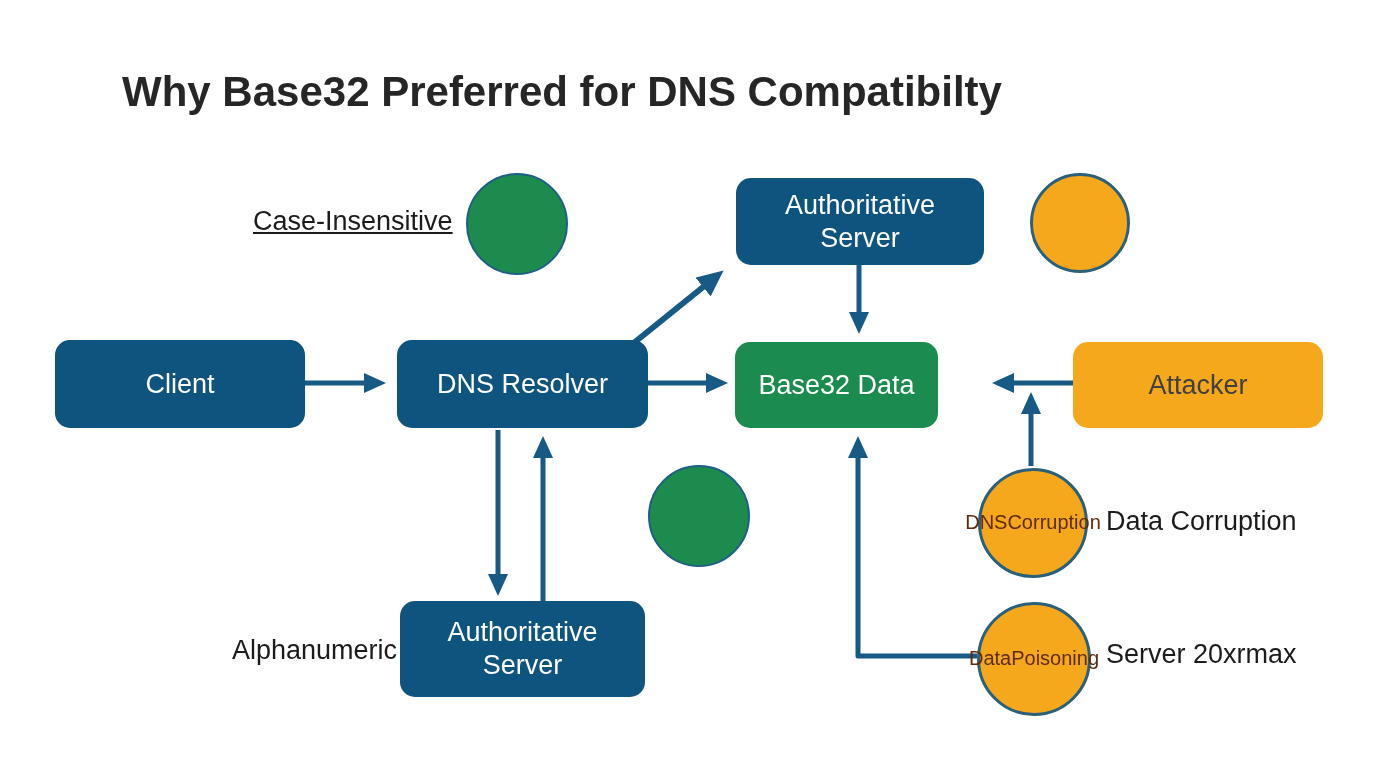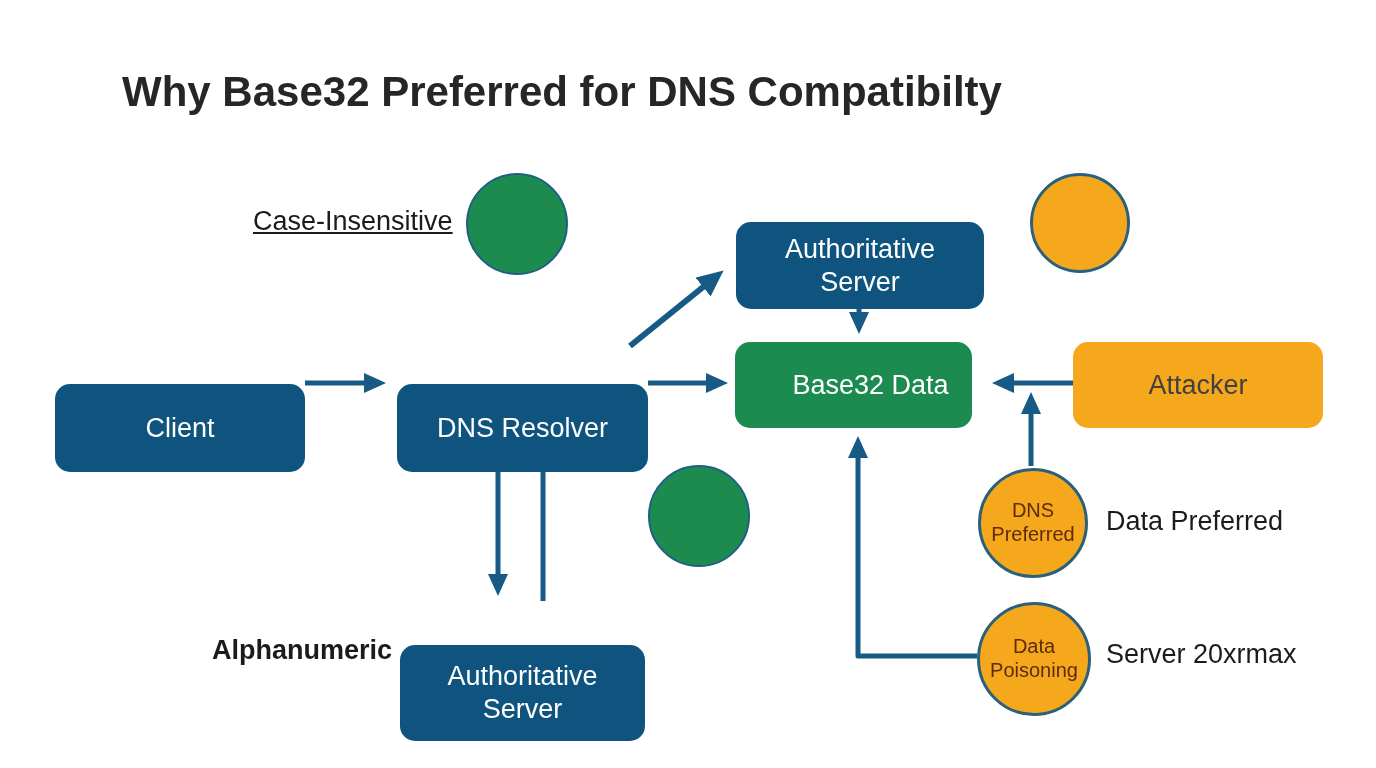--- a/index.html
+++ b/index.html
@@ -16,26 +16,26 @@
     font-size:42px;font-weight:bold;color:#262626;
     letter-spacing:0px;
   }
   .box{
     position:absolute;
     display:flex;flex-direction:column;align-items:center;justify-content:center;
     border-radius:15px;
     font-size:27px;line-height:1.22;
     text-align:center;
   }
-  .box.blue{background:#0F547E;color:#ffffff;margin-top:44px;}
+  .box.blue{background:#0F547E;color:#ffffff;}
   .box.green{background:#1B8B4F;color:#ffffff;}
   .box.orange{background:#F5A81C;color:#404040;}
   .circle{
     position:absolute;border-radius:50%;
-    display:flex;flex-direction:column;align-items:center;justify-content:center;
+    display:flex;flex-direction:row;align-items:center;justify-content:center;
     text-align:center;
   }
   .circle.green{background:#1E8B4E;border:2px solid #1E5F85;}
   .circle.orange{background:#F5A81C;border:3px solid #2A607A;}
   .badge-text{font-size:20px;line-height:1.18;color:#5E2B0D;}
   .label{
     position:absolute;
     font-size:27px;color:#1b1b1b;white-space:nowrap;
   }
   svg.arrows{position:absolute;left:0;top:0;pointer-events:none;}
@@ -77,38 +77,38 @@
 
 
   <div class="box blue" style="left:55px;top:340px;width:250px;height:88px;">
     <span>Client</span>
   </div>
 
   <div class="box blue" style="left:397px;top:340px;width:251px;height:88px;">
     <span>DNS Resolver</span>
   </div>
 
-  <div class="box green" style="left:735px;top:342px;width:203px;height:86px;padding-left:34px;">
+  <div class="box green" style="left:735px;top:342px;width:203px;height:86px;">
     <span>Base32 Data</span>
   </div>
 
   <div class="box orange" style="left:1073px;top:342px;width:250px;height:86px;">
     <span>Attacker</span>
   </div>
 
   <div class="circle green" style="left:648px;top:465px;width:98px;height:98px;"></div>
 
   <div class="circle orange" style="left:978px;top:468px;width:104px;height:104px;">
     <span class="badge-text">DNS</span>
-    <span class="badge-text">Preferred</span>
+    <span class="badge-text">Corruption</span>
   </div>
 
-  <div class="label" style="left:1106px;top:506px;">Data Preferred</div>
+  <div class="label" style="left:1106px;top:506px;">Data Corruption</div>
 
-  <div class="label" style="left:212px;top:635px;font-weight:bold;">Alphanumeric</div>
+  <div class="label" style="left:232px;top:635px;">Alphanumeric</div>
 
   <div class="box blue" style="left:400px;top:601px;width:245px;height:96px;">
     <span>Authoritative</span>
     <span>Server</span>
   </div>
 
   <div class="circle orange" style="left:977px;top:602px;width:108px;height:108px;">
     <span class="badge-text">Data</span>
     <span class="badge-text">Poisoning</span>
   </div>

